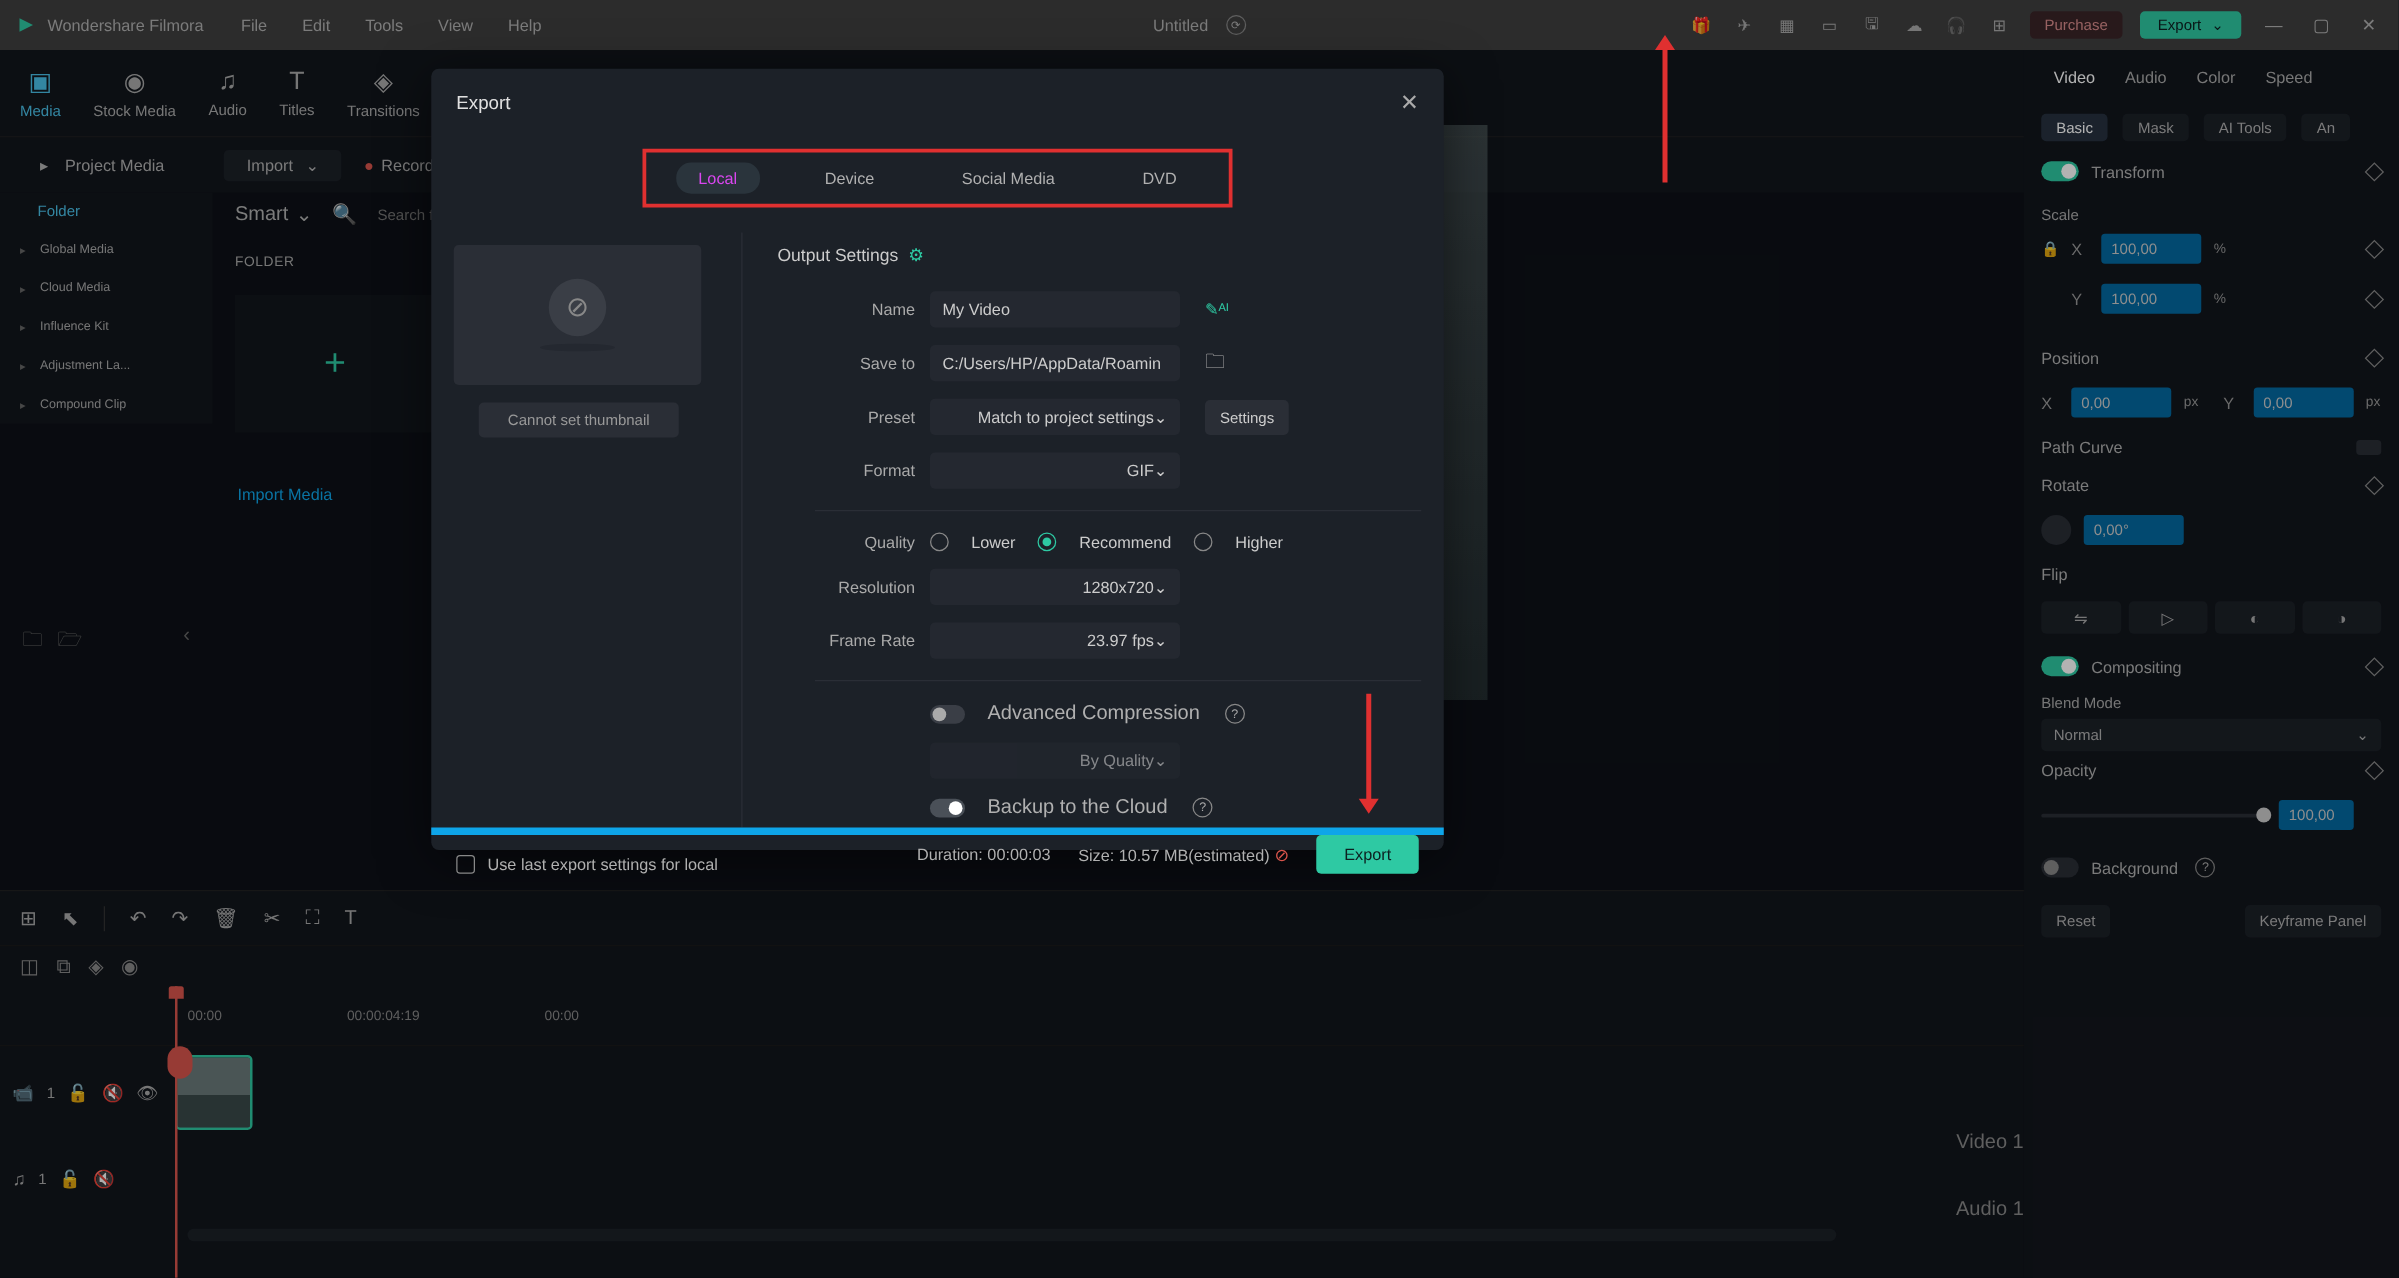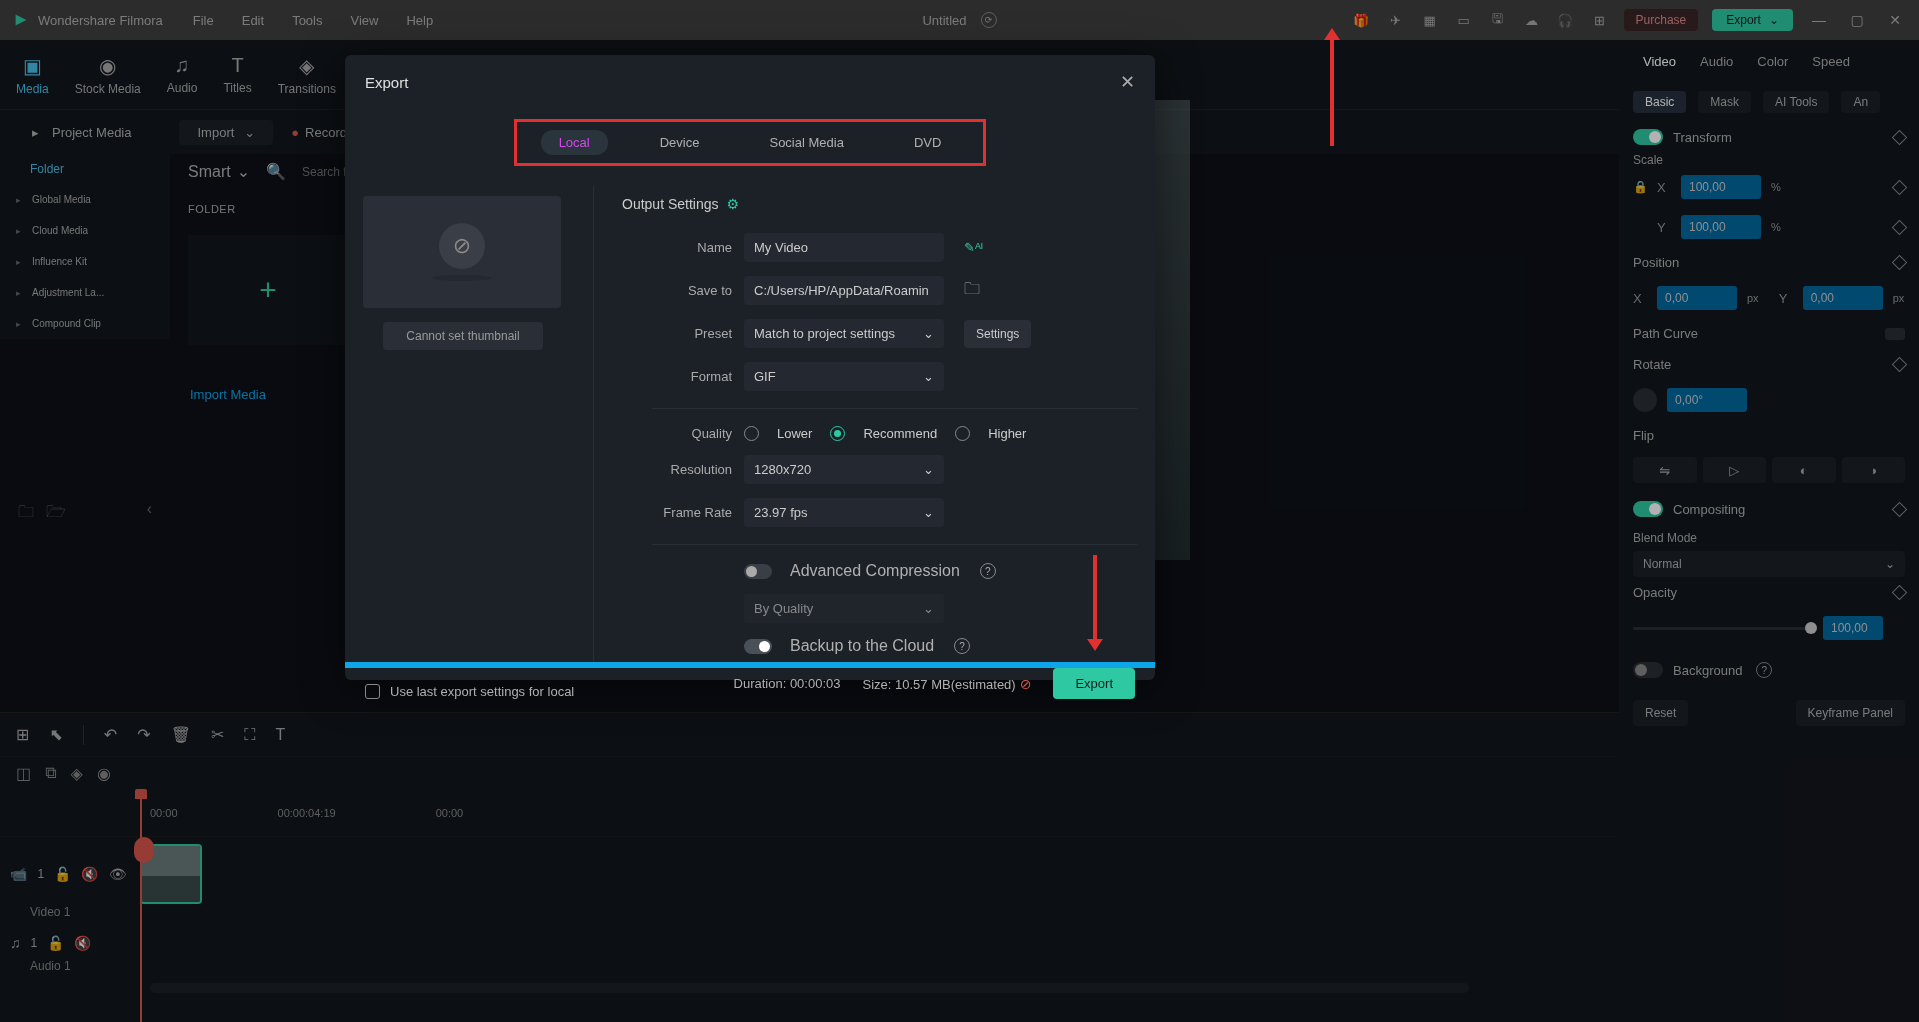--- a/index.html
+++ b/index.html
@@ -44,21 +44,21 @@
 .add-media { width: 160px; height: 110px; margin: 6px 18px; background: #12161c; display: flex; align-items: center; justify-content: center; font-size: 30px; color: #2ec9a3; font-weight: 200; cursor: pointer; }
 .import-lbl { padding: 6px 20px; color: #0ea5e9; font-size: 13px; margin-top: 36px; }
 
 
 .right-panel { position: absolute; top: 40px; right: 0; width: 300px; bottom: 0; background: #12161c; padding: 0 14px; font-size: 13px; }
 .r-tabs { display: flex; gap: 24px; padding: 14px 10px; color: #aaa; font-size: 13px; }
 .r-tabs .act { color: #fff; }
 .r-subtabs { display: flex; gap: 12px; padding: 8px 0; font-size: 12px; }
 .r-subtabs .pill { background: #1c2128; padding: 4px 12px; border-radius: 4px; }
 .r-subtabs .pill.act { background: #273240; color: #fff; }
-.r-section { }
+.r-section { margin-top: 12px; }
 .r-row { display: flex; align-items: center; padding: 8px 0; gap: 10px; }
 .r-hdr { display: flex; align-items: center; gap: 10px; padding: 8px 0; }
 .toggle-on { width: 30px; height: 16px; background: #2ec9a3; border-radius: 8px; position: relative; }
 .toggle-on::after { content: ""; width: 12px; height: 12px; background: #fff; border-radius: 50%; position: absolute; right: 2px; top: 2px; }
 .toggle-off-sm { width: 30px; height: 16px; background: #2a2e36; border-radius: 8px; position: relative; }
 .toggle-off-sm::after { content: ""; width: 12px; height: 12px; background: #888; border-radius: 50%; position: absolute; left: 2px; top: 2px; }
 .r-input { background: #0369a1; border: none; color: #ccc; padding: 5px 8px; width: 80px; font-size: 12px; border-radius: 3px; }
 .r-sm-label { color: #999; width: 14px; }
 .r-unit { color: #999; font-size: 11px; }
 .diamond { width: 11px; height: 11px; border: 1.5px solid #888; transform: rotate(45deg); margin-left: auto; }
@@ -76,21 +76,21 @@
 .timeline { position: absolute; bottom: 0; left: 0; right: 300px; height: 310px; background: #12161c; border-top: 1px solid #222; }
 .tl-toolbar { height: 44px; display: flex; align-items: center; padding: 0 16px; gap: 20px; color: #aaa; border-bottom: 1px solid #1a1a1a; }
 .tl-toolbar .sep { width: 1px; height: 20px; background: #333; }
 .tl-ruler { height: 48px; display: flex; align-items: center; padding-left: 150px; gap: 100px; font-size: 11px; color: #888; border-bottom: 1px solid #1a1a1a; position: relative; }
 .playhead { position: absolute; left: 140px; top: 0; bottom: -210px; width: 2px; background: #d9554c; }
 .playhead::before { content: ""; position: absolute; top: 0; left: -5px; width: 12px; height: 10px; background: #d9554c; border-radius: 2px 2px 0 0; }
 .tl-trackrow { display: flex; align-items: center; height: 74px; padding-left: 10px; }
 .tl-trackctrl { width: 130px; display: flex; align-items: center; gap: 10px; font-size: 12px; color: #aaa; }
 .tl-trackctrl .ico { font-size: 14px; }
 .tl-clip { width: 62px; height: 60px; background: #3a4a4a; border: 2px solid #2ec9a3; border-radius: 4px; margin-left: 0; display: flex; align-items: center; justify-content: center; overflow: hidden; }
-.tl-tracklabel { font-size: 12px; color: #888; padding-left: 30px; margin-top: -6px; height: 16px; }
+.tl-tracklabel { font-size: 16px; color: #888; padding-left: 4px; margin-top: -6px; height: 16px; text-align: right; }
 .tl-trackrow.audio { height: 44px; }
 .tl-scrollbar { height: 10px; margin: 8px 150px 0; background: #1c2128; border-radius: 5px; }
 
 
 .preview-ghost { position: absolute; top: 100px; left: 1150px; width: 40px; height: 460px; background: linear-gradient(#6a7a7a, #3a4a4a); opacity: 0.5; }
 
 
 .overlay { position: absolute; inset: 0; background: rgba(0,0,0,0.3); }
 .modal { position: absolute; top: 55px; left: 345px; width: 810px; height: 625px; background: #1c2128; border-radius: 6px; box-shadow: 0 8px 40px rgba(0,0,0,0.5); display: flex; flex-direction: column; }
 .modal-hdr { padding: 16px 20px; display: flex; align-items: center; }
@@ -104,21 +104,21 @@
 .thumb-col { width: 220px; padding-top: 10px; }
 .thumb-box { width: 198px; height: 112px; background: #2a2e36; border-radius: 4px; display: flex; flex-direction: column; align-items: center; justify-content: center; gap: 6px; }
 .thumb-no { width: 46px; height: 46px; background: #3a3e46; border-radius: 50%; display: flex; align-items: center; justify-content: center; font-size: 22px; color: #888; }
 .thumb-shadow { width: 60px; height: 6px; background: #242830; border-radius: 50%; }
 .cannot-set { margin-top: 14px; background: #2a2e36; padding: 7px 18px; border-radius: 4px; font-size: 12px; color: #999; text-align: center; width: 160px; margin-left: 20px; }
 .form-col { flex: 1; padding: 10px 0 0 8px; border-left: 1px solid #2a2e36; }
 .form-hdr { display: flex; align-items: center; gap: 8px; color: #ccc; font-size: 14px; margin-left: 20px; margin-bottom: 14px; }
 .form-row { display: flex; align-items: center; padding: 7px 0; gap: 12px; }
 .form-label { width: 130px; text-align: right; color: #aaa; font-size: 13px; }
 .form-input { width: 200px; background: #242830; border: none; color: #ccc; padding: 7px 10px; border-radius: 4px; font-size: 13px; outline: none; }
-.form-dd { width: 200px; background: #242830; padding: 7px 10px; border-radius: 4px; font-size: 13px; color: #ccc; display: flex; justify-content: space-between; cursor: pointer; }
+.form-dd { width: 200px; background: #242830; padding: 7px 10px; border-radius: 4px; font-size: 13px; color: #ccc; display: flex; justify-content: flex-end; cursor: pointer; }
 .edit-ico { color: #2ec9a3; font-size: 13px; margin-left: 8px; }
 .folder-ico { color: #aaa; margin-left: 8px; cursor: pointer; }
 .settings-btn { background: #2a2e36; padding: 7px 12px; border-radius: 4px; font-size: 12px; color: #ccc; cursor: pointer; margin-left: 8px; }
 .form-sep { height: 1px; background: #2a2e36; margin: 10px 0 10px 50px; }
 .radio-row { display: flex; gap: 18px; align-items: center; }
 .radio { width: 15px; height: 15px; border: 1.5px solid #888; border-radius: 50%; display: inline-flex; align-items: center; justify-content: center; }
 .radio.sel { border-color: #2ec9a3; }
 .radio.sel::after { content: ""; width: 7px; height: 7px; background: #2ec9a3; border-radius: 50%; }
 .radio-lbl { font-size: 13px; color: #ccc; }
 .toggle-sw { width: 28px; height: 15px; background: #3a3e46; border-radius: 8px; position: relative; cursor: pointer; }

